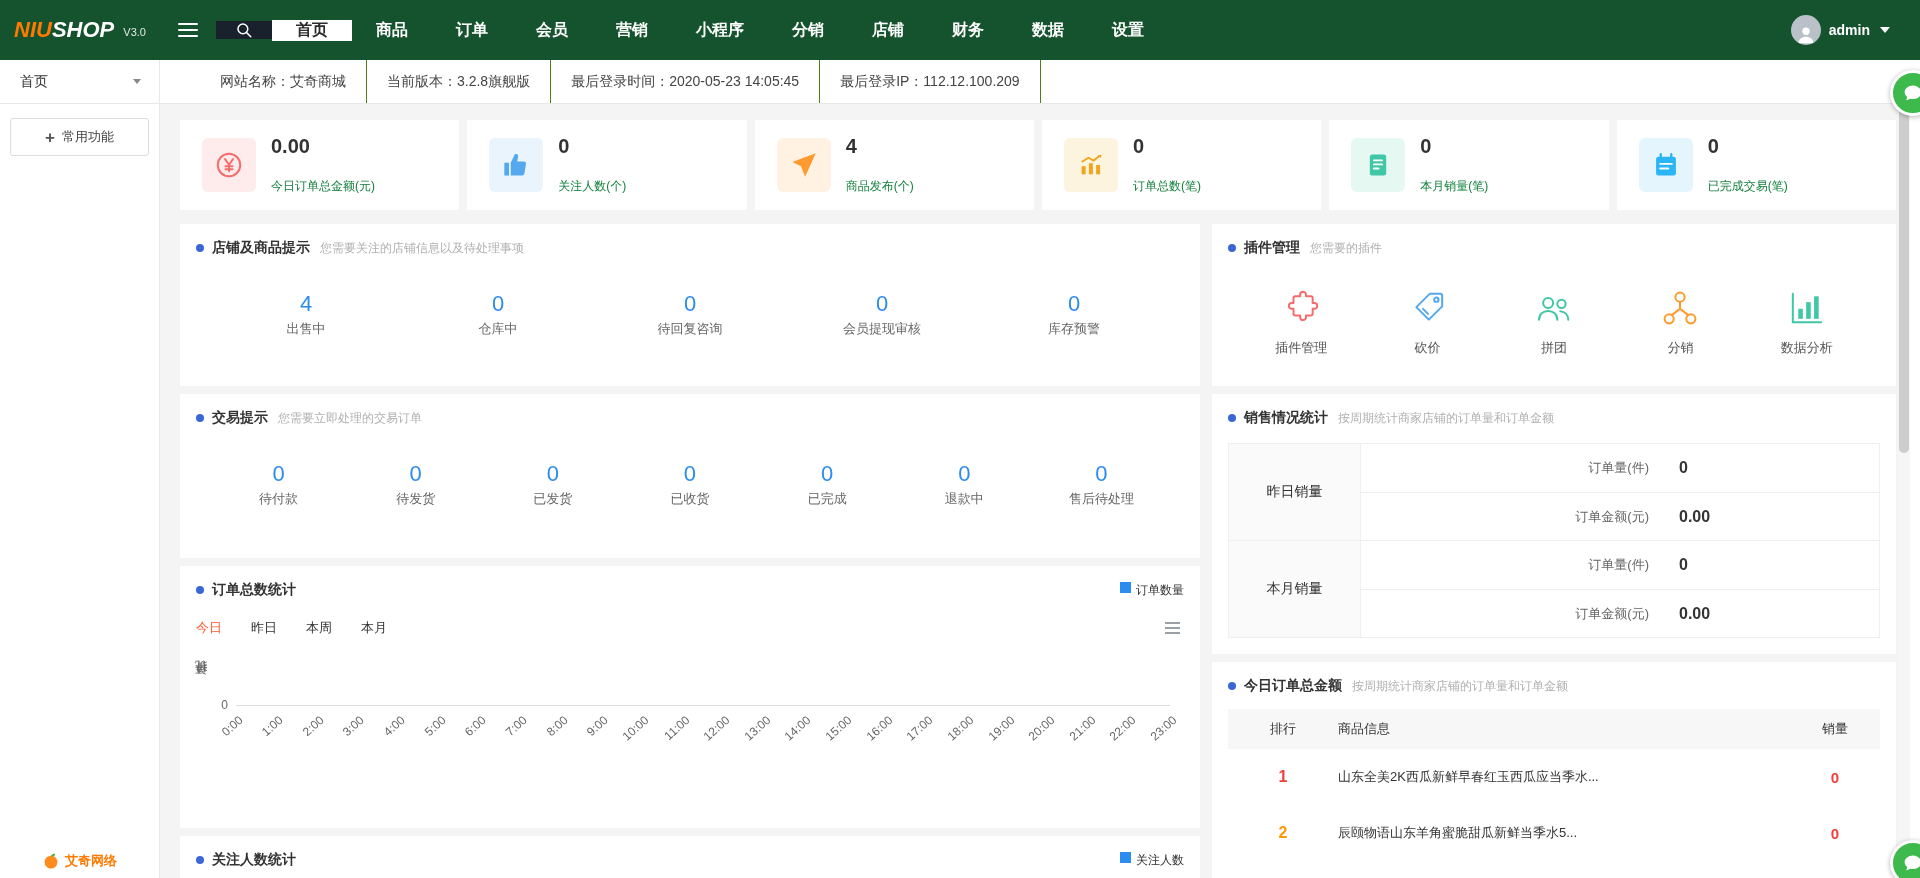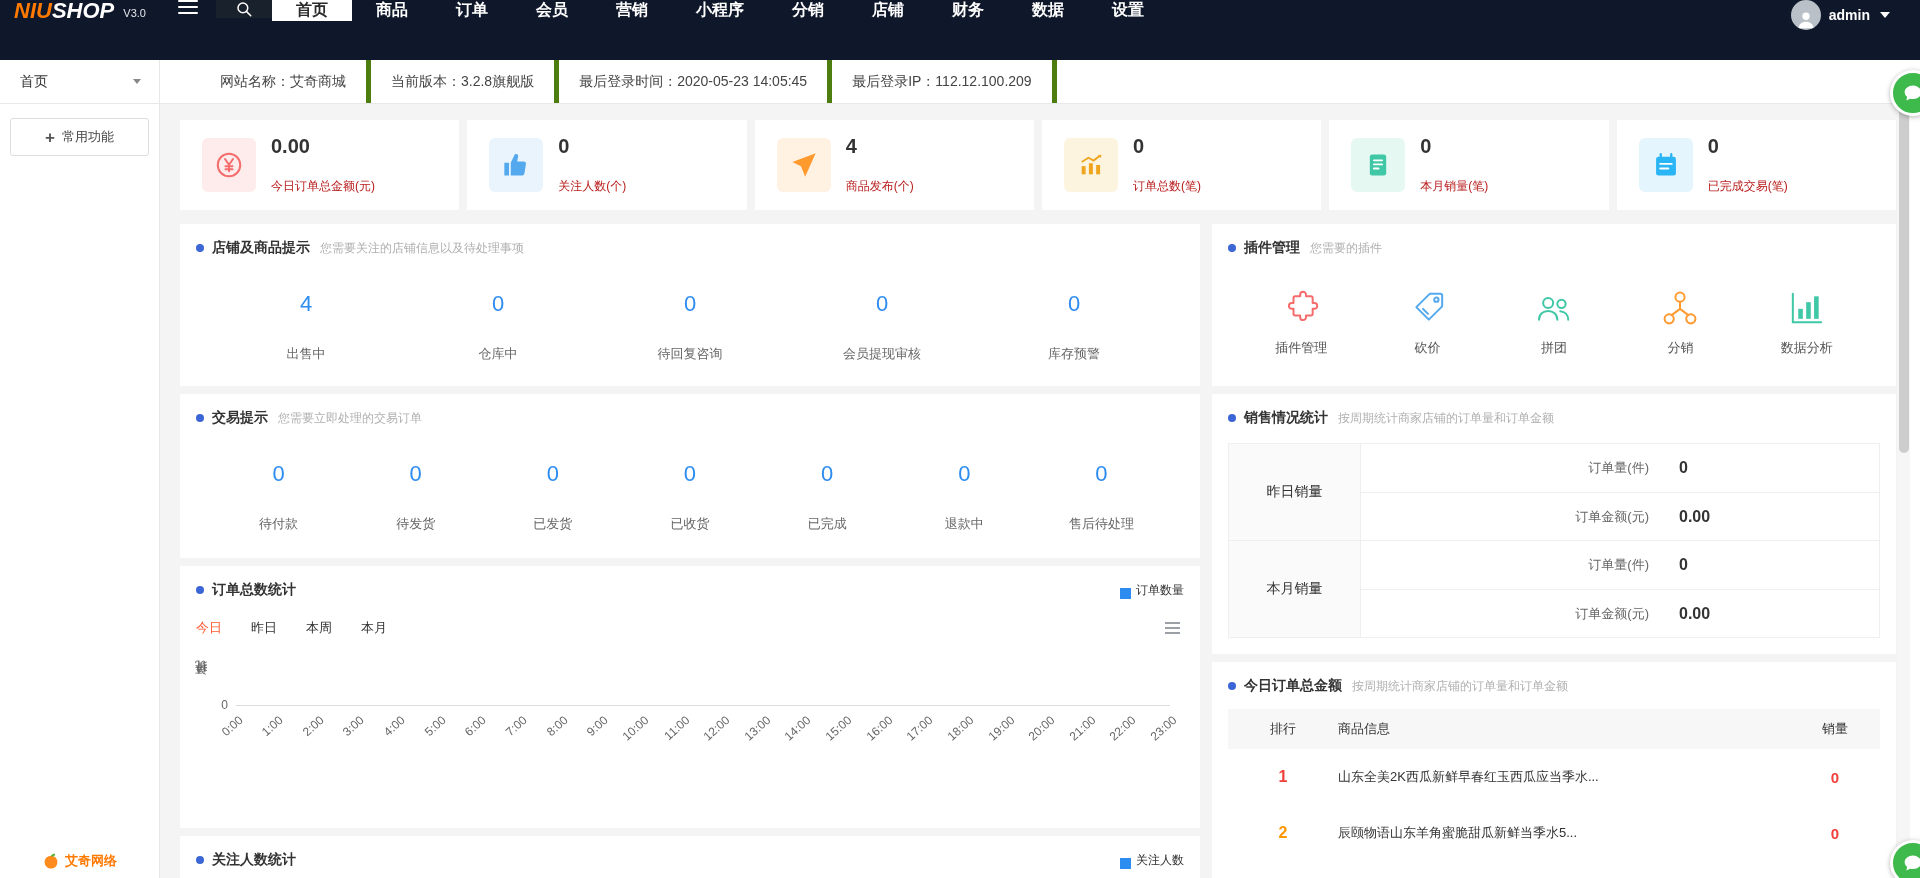--- a/index.html
+++ b/index.html
@@ -1,20 +1,20 @@
 <!DOCTYPE html>
 <html><head>
 <meta charset="utf-8">
 <style>
   *{margin:0;padding:0;box-sizing:border-box;}
   html,body{width:1920px;height:878px;font-family:"Liberation Sans","DejaVu Sans",sans-serif;background:#fff;}
   #app{position:relative;width:1920px;height:878px;background:#fff;overflow:hidden;}
 
   
-  .navbar{height:60px;background:#0f172a;display:flex;align-items:flex-start;position:relative;z-index:5;}
+  .navbar{height:60px;background:#14532d;display:flex;align-items:center;position:relative;z-index:5;}
   .logo{width:160px;display:flex;align-items:center;justify-content:center;}
   .logo-niu{color:#ff7a00;font-size:22px;font-weight:bold;font-style:italic;line-height:1;}
   .logo-shop{color:#fff;font-size:22px;font-weight:bold;font-style:italic;line-height:1;}
   .logo-ver{color:#e4e7ea;font-size:11px;margin-left:9px;align-self:flex-end;padding-bottom:3px;line-height:1;}
   .nav-icon-btn{width:56px;display:flex;align-items:center;justify-content:center;cursor:pointer;}
   .nav-icon-btn.search{background:#19212d;}
   .burger{display:flex;flex-direction:column;gap:4px;}
   .burger span{display:block;width:20px;height:2px;background:#fff;border-radius:1px;}
   .nav-menu{display:flex;align-items:stretch;}
   .nav-item{padding:0 24px;display:flex;align-items:center;font-size:16px;color:#fff;font-weight:bold;cursor:pointer;}
@@ -30,52 +30,52 @@
   .sidebar-header{height:44px;border-bottom:1px solid #e8e8e8;display:flex;align-items:center;justify-content:space-between;padding:0 18px 0 20px;font-size:14px;color:#333;cursor:pointer;}
   .caret-down-gray{width:0;height:0;border-left:4px solid transparent;border-right:4px solid transparent;border-top:5px solid #888;}
   .quick-btn{margin:14px 10px;height:38px;border:1px solid #ddd;border-radius:3px;display:flex;align-items:center;justify-content:center;gap:7px;font-size:13px;color:#444;cursor:pointer;background:#fff;}
   .plus-icon{font-size:17px;color:#555;line-height:1;font-weight:bold;}
   .plus-icon::before{content:"+";}
   .sidebar-footer{position:absolute;left:0;right:0;bottom:8px;display:flex;align-items:center;justify-content:center;gap:5px;}
   .footer-brand{color:#ff7a00;font-size:13px;font-weight:bold;}
 
   .main{flex:1;display:flex;flex-direction:column;min-width:0;}
   .info-bar{height:44px;background:#fff;border-bottom:1px solid #e8e8e8;display:flex;align-items:stretch;padding-left:40px;font-size:14px;color:#444;}
-  .info-item{display:flex;align-items:center;padding:0 20px;border-right:5px solid #4d7c0f;white-space:nowrap;}
+  .info-item{display:flex;align-items:center;padding:0 20px;border-right:1px solid #4d7c0f;white-space:nowrap;}
   .content{flex:1;background:#f4f4f4;padding:16px 24px 0 20px;overflow:hidden;}
 
   
   .stat-row{display:flex;gap:8px;height:90px;}
   .stat-card{flex:1;background:#fff;display:flex;align-items:center;padding-left:22px;gap:15px;min-width:0;}
   .stat-icon{width:54px;height:54px;border-radius:6px;flex-shrink:0;display:flex;align-items:center;justify-content:center;}
   .tint-1{background:#fdeceb;} .tint-2{background:#e9f4fd;} .tint-3{background:#fff2e3;}
   .tint-4{background:#fdf4e0;} .tint-5{background:#e5f8f2;} .tint-6{background:#e4f5fe;}
   .stat-text{display:flex;flex-direction:column;}
   .stat-value{font-size:20px;font-weight:bold;color:#333;line-height:1.1;}
-  .stat-label{font-size:12px;color:#b91c1c;margin-top:21px;white-space:nowrap;}
+  .stat-label{font-size:12px;color:#15803d;margin-top:21px;white-space:nowrap;}
 
   
   .columns{display:flex;gap:12px;margin-top:14px;align-items:flex-start;}
   .col-left{width:1020px;flex-shrink:0;display:flex;flex-direction:column;gap:8px;}
   .col-right{flex:1;display:flex;flex-direction:column;gap:8px;min-width:0;}
   .card{background:#fff;}
   .card-header{display:flex;align-items:center;padding:15px 16px 12px;}
   .dot{width:8px;height:8px;border-radius:50%;background:#3a66d6;margin-right:8px;flex-shrink:0;}
   .card-title{font-size:14px;font-weight:bold;color:#333;white-space:nowrap;}
   .card-sub{font-size:12px;color:#b0b0b0;margin-left:10px;white-space:nowrap;}
-  .legend{margin-left:auto;display:flex;align-items:flex-end;gap:5px;}
+  .legend{margin-left:auto;display:flex;align-items:flex-start;gap:5px;}
   .legend-sq{width:11px;height:11px;background:#2d8cf0;}
   .legend-label{font-size:12px;color:#333;}
 
   .shop-tips{height:162px;}
   .trade-tips{height:164px;}
   .tip-stats{display:flex;padding:22px 30px 0;}
   .tip-item{flex:1;display:flex;flex-direction:column;align-items:center;}
   .tip-value{font-size:22px;color:#2d8cf0;cursor:pointer;}
-  .tip-label{font-size:13px;color:#666;margin-top:28px;white-space:nowrap;}
+  .tip-label{font-size:13px;color:#666;margin-top:3px;white-space:nowrap;}
 
   .plugin-panel{height:162px;}
   .plugin-items{display:flex;padding:18px 26px 0;}
   .plugin-item{flex:1;display:flex;flex-direction:column;align-items:center;cursor:pointer;}
   .plugin-icon{width:42px;height:42px;display:flex;align-items:center;justify-content:center;}
   .plugin-label{font-size:13px;color:#555;margin-top:10px;white-space:nowrap;}
 
   
   .order-chart{height:262px;position:relative;}
   .chart-tabs{display:flex;align-items:center;gap:29px;padding:2px 16px 0;height:32px;}

